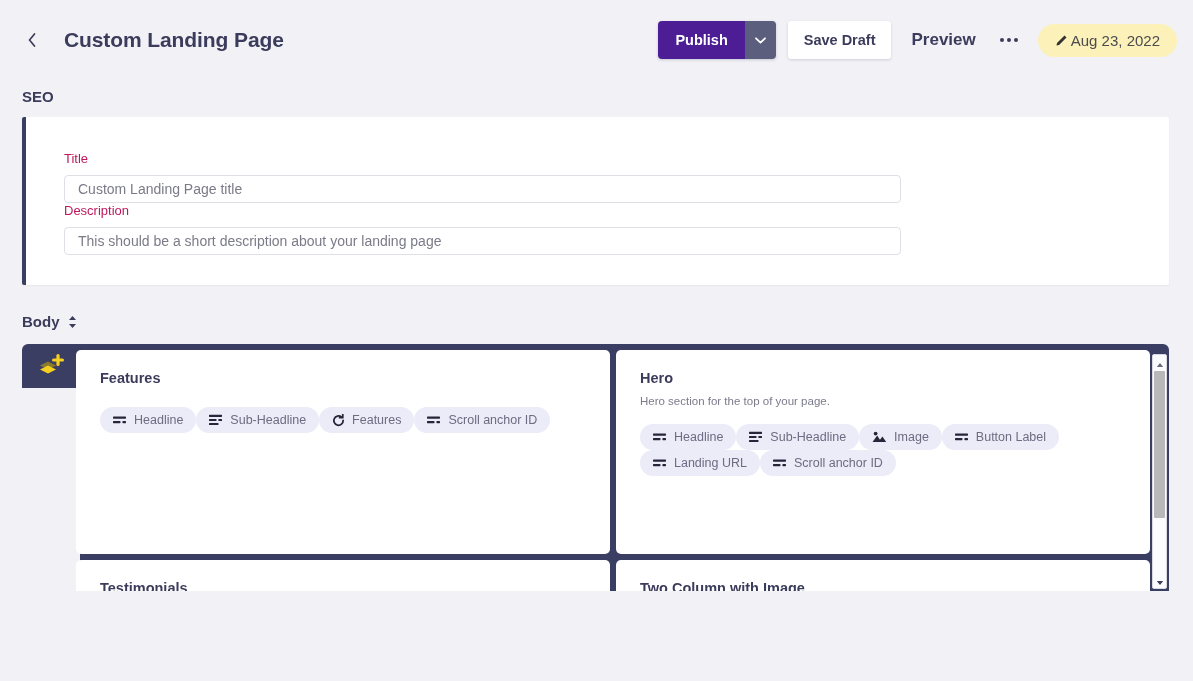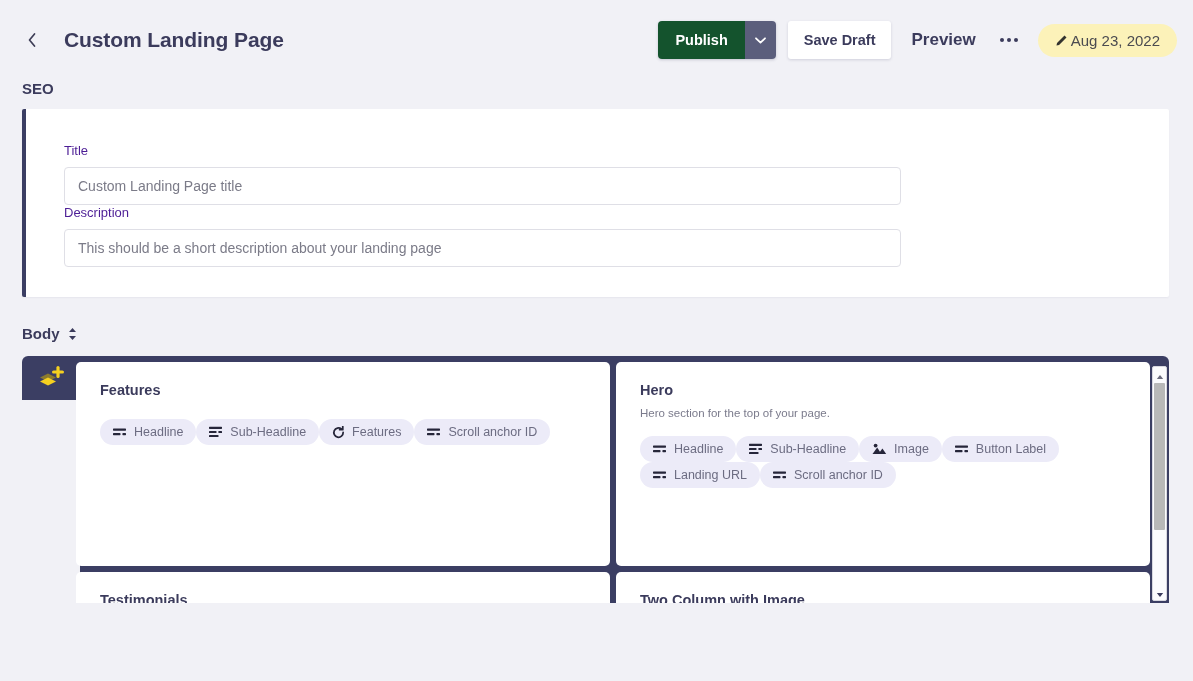--- a/index.html
+++ b/index.html
@@ -42,21 +42,21 @@
     gap: 0;
   }
   .publish-group {
     display: flex;
     border-radius: 4px;
     overflow: hidden;
     box-shadow: 0 1px 3px rgba(40,40,80,.22);
     height: 38px;
   }
   .publish-btn {
-    background: #14532d;
+    background: #4c1d95;
     color: #ffffff;
     font-size: 14.5px;
     font-weight: bold;
     padding: 0 17px;
     display: flex; align-items: center;
     cursor: pointer;
     border: none;
     font-family: inherit;
   }
   .publish-caret {
@@ -122,44 +122,44 @@
   
   .section-head {
     font-size: 15px;
     font-weight: bold;
     color: #3b3b5c;
     padding: 0 0 0 22px;
     display: flex;
     align-items: center;
     gap: 7px;
   }
-  .seo-head { margin-bottom: 12px; }
+  .seo-head { margin-top: 8px; margin-bottom: 12px; }
   .body-head { margin-top: 28px; margin-bottom: 14px; align-items: center; }
   .sort-icon { display:flex; align-items:center; cursor: pointer; }
 
   
   .seo-card {
     margin: 0 24px 0 22px;
     background: #ffffff;
     border-left: 4px solid #3b3e63;
     border-radius: 2px;
     padding: 34px 0 30px 0;
     box-shadow: 0 1px 2px rgba(60,60,100,.06);
   }
   .field { padding: 0 36px 0 38px; }
   .field + .field { }
   .field-label {
     font-size: 13px;
-    color: #4c1d95;
+    color: #be185d;
     margin-bottom: 9px;
     font-weight: normal;
   }
   .field-input {
     width: 837px;
-    height: 38px;
+    height: 28px;
     border: 1px solid #dfdfe6;
     border-radius: 4px;
     padding: 0 13px;
     font-size: 14px;
     color: #14532d;
     font-family: inherit;
     background: #fff;
     outline: none;
   }
   .field-input::placeholder { color: #7b7b88; }

